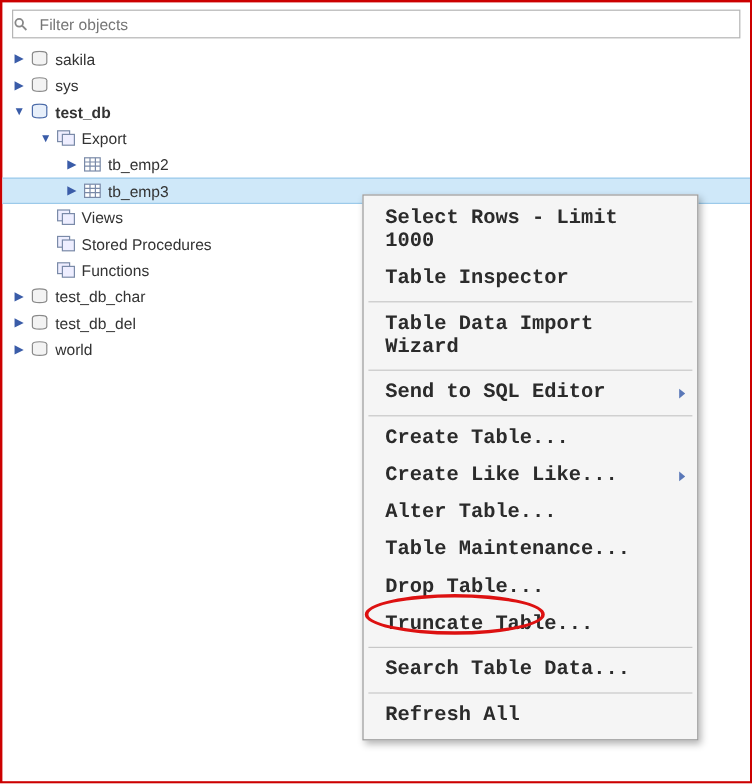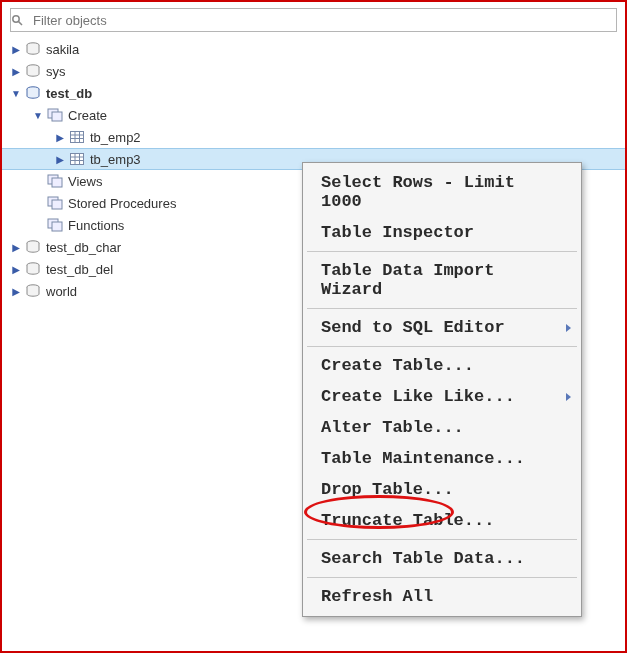--- a/index.html
+++ b/index.html
@@ -183,21 +183,21 @@
 
     <div class="row">
       <span class="indent" style="width:22px"></span>
       <span class="arrow">▼</span>
       <span class="icon">
         <svg width="16" height="14">
             <rect x="1" y="1" width="10" height="9" fill="#eef" stroke="#7a8aa8"></rect>
             <rect x="5" y="4" width="10" height="9" fill="#eef" stroke="#7a8aa8"></rect>
           </svg>
       </span>
-      <span class="label">Create</span>
+      <span class="label">Export</span>
     </div>
 
     <div class="row">
       <span class="indent" style="width:44px"></span>
       <span class="arrow">▶</span>
       <span class="icon">
         <svg width="16" height="14">
             <rect x="1.5" y="1.5" width="13" height="11" fill="#fff" stroke="#7a8aa8"></rect>
             <line x1="1.5" y1="5" x2="14.5" y2="5" stroke="#7a8aa8"></line>
             <line x1="1.5" y1="8.5" x2="14.5" y2="8.5" stroke="#7a8aa8"></line>

